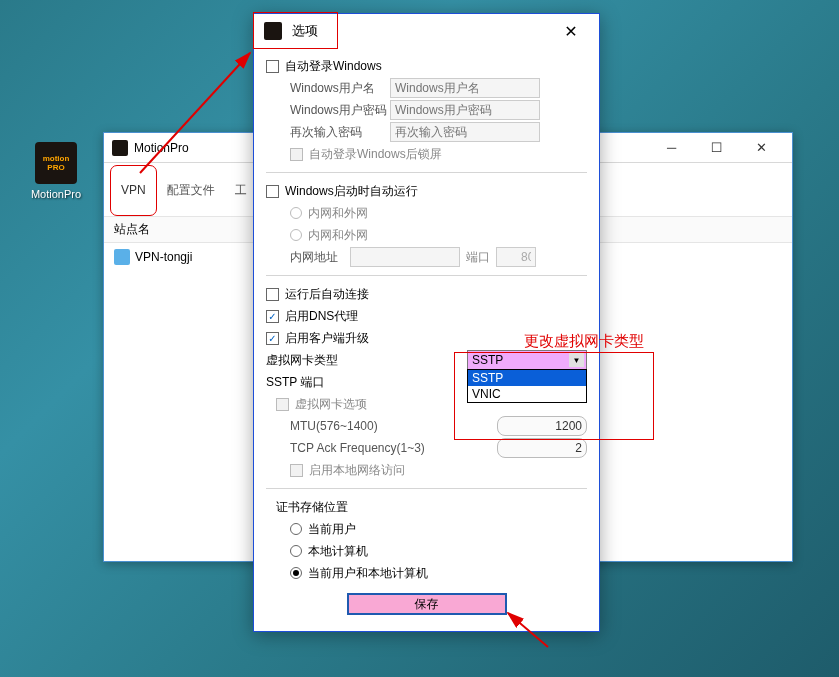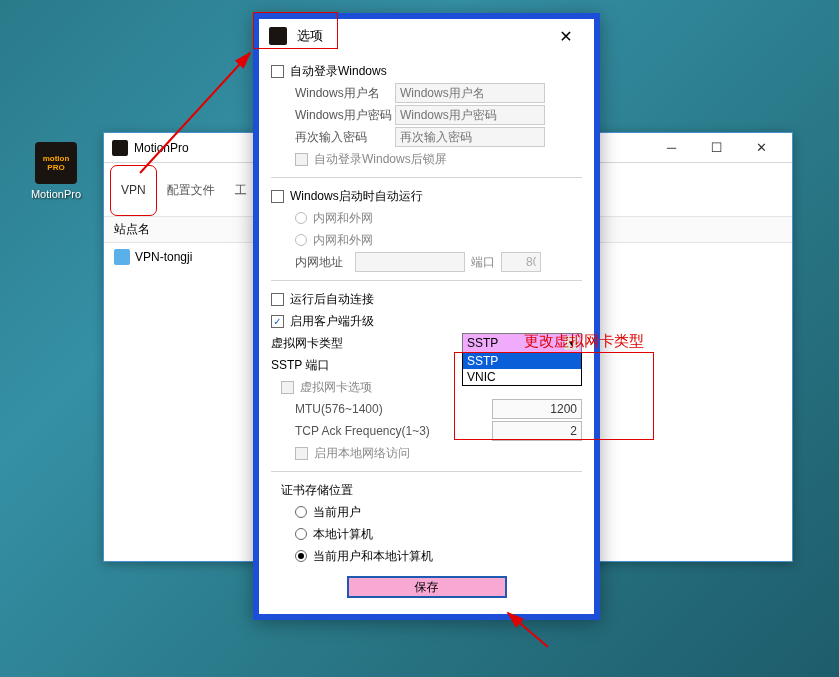--- a/index.html
+++ b/index.html
@@ -109,21 +109,21 @@
       border-radius: 2px;
       margin-right: 5px;
     }
     
     .options-dialog {
       position: absolute;
       left: 253px;
       top: 13px;
       width: 347px;
       background: #fff;
-      border: 6px solid #1d4ed8;
+      border: 1px solid #1d4ed8;
       box-shadow: 0 3px 18px rgba(0,0,0,0.35);
       z-index: 10;
     }
     .options-dialog .titlebar {
       height: 34px;
       border: none;
       padding: 0 8px 0 10px;
     }
     .options-dialog .titlebar .app-icon {
       width: 18px; height: 18px;
@@ -186,21 +186,21 @@
     }
     .txtinput {
       border: 1px solid #aaa;
       height: 20px;
       padding: 0 4px;
       font-size: 12px;
       color: #999;
       background: #fff;
     }
     .txtinput.disabled { background: #f5f5f5; border-color: #ccc; color: #aaa; }
-    .txtinput.ro { text-align: right; color: #333; background: #fafafa; border-color: #bbb; }
+    .txtinput.ro { text-align: right; color: #333; background: #fafafa; border-color: #bbb; border-radius: 8px; }
     .sep { height: 1px; background: #d5d5d5; margin: 8px 0; }
     .indent { margin-left: 24px; }
     .dropdown {
       position: relative;
       width: 120px;
       height: 20px;
       border: 1px solid #7a7a7a;
       background: #f0abfc;
       display: flex;
       align-items: center;
@@ -353,20 +353,24 @@
     </div>
 
     <div class="sep"></div>
 
     <div class="row">
       <span class="chk"></span>
       <span class="lbl">运行后自动连接</span>
     </div>
     <div class="row">
       <span class="chk checked"></span>
+      <span class="lbl">启用DNS代理</span>
+    </div>
+    <div class="row">
+      <span class="chk checked"></span>
       <span class="lbl">启用客户端升级</span>
     </div>
     <div class="row">
       <span class="lbl" style="width:90px">虚拟网卡类型</span>
       <div style="flex:1"></div>
       <div class="dropdown">
         <span>SSTP</span>
         <span class="dd-arrow">▼</span>
         <div class="dropdown-list">
           <div class="opt sel">SSTP</div>

